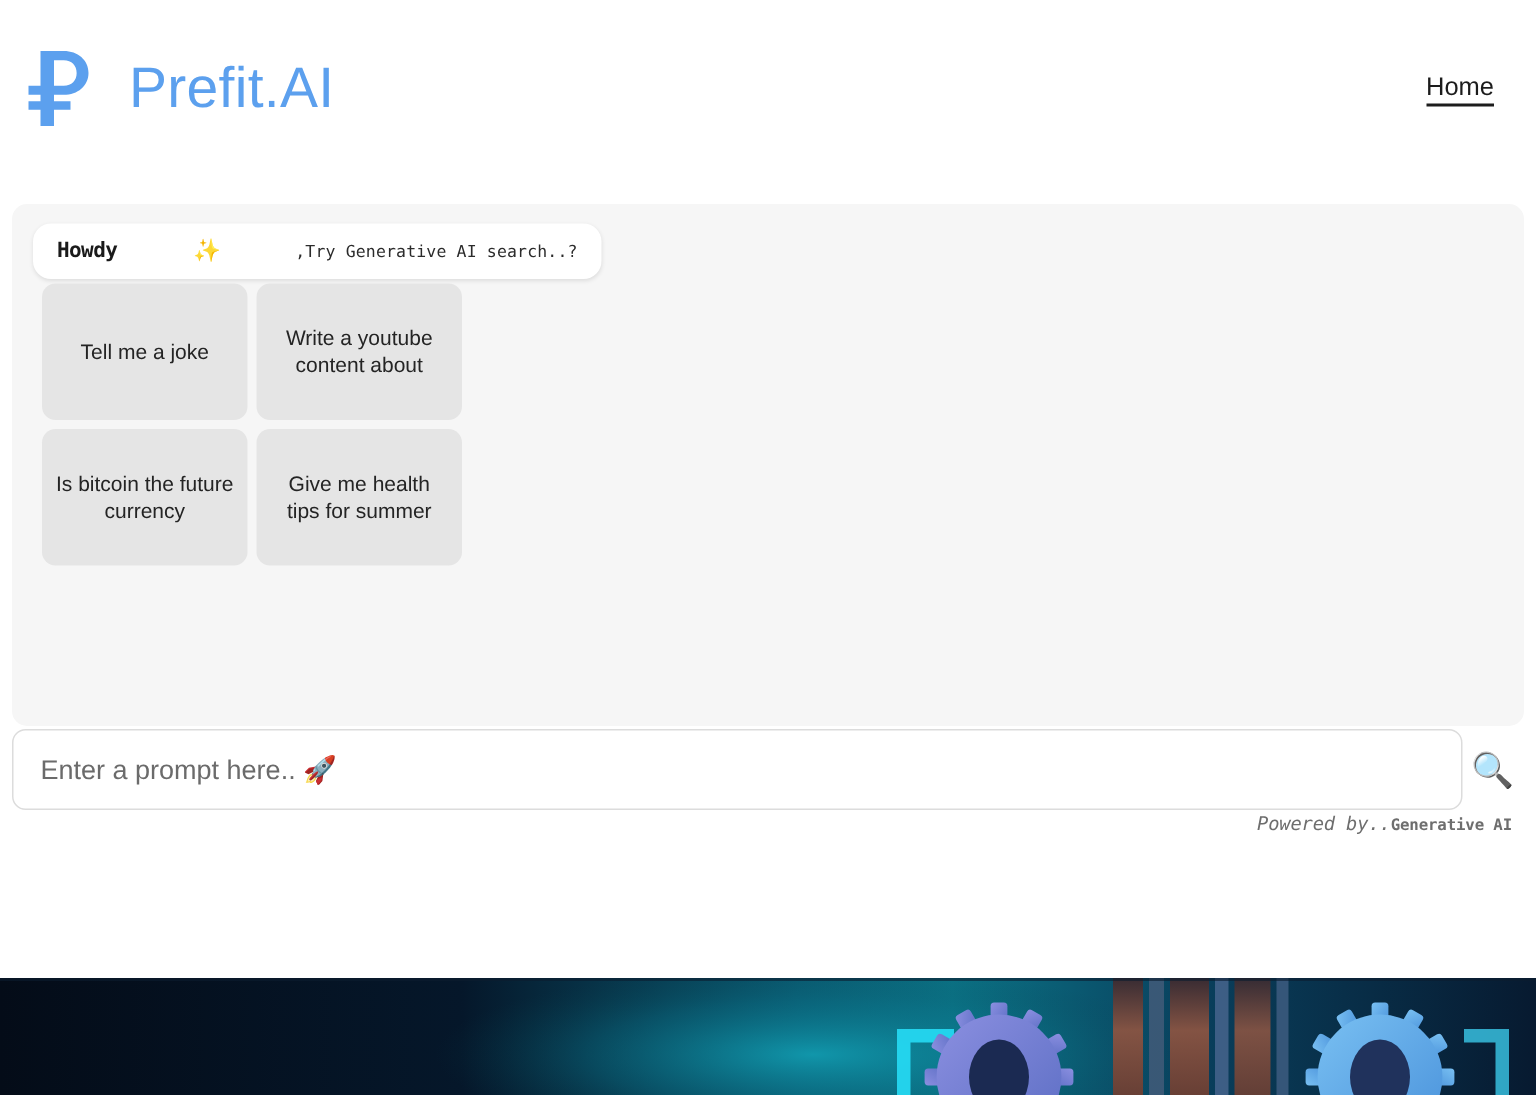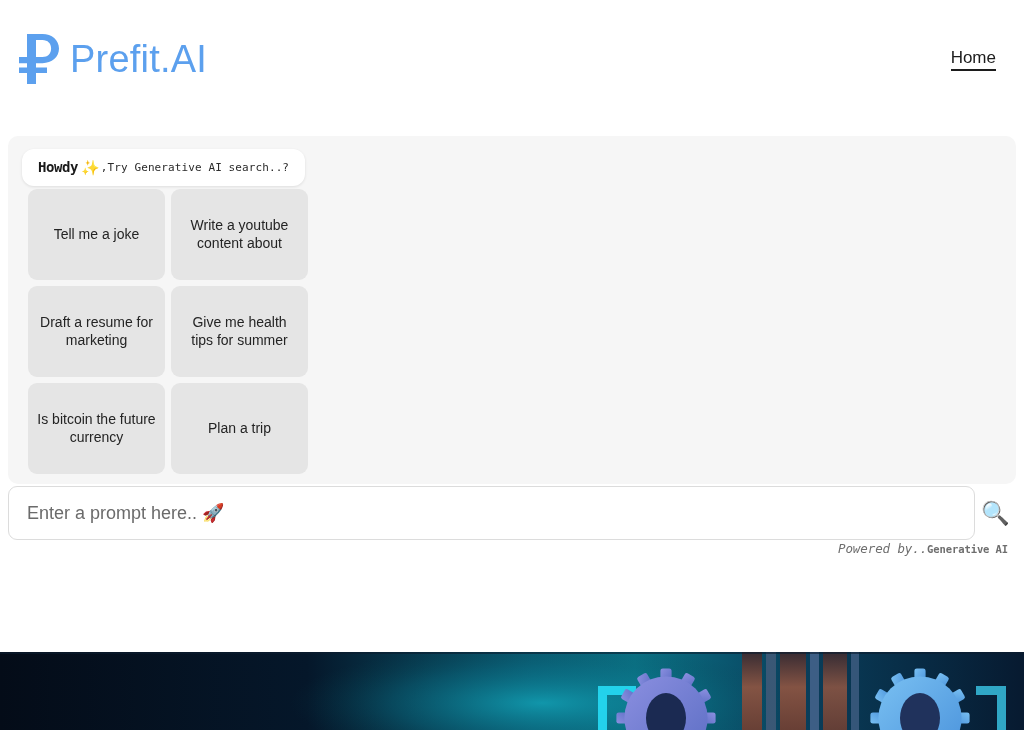--- a/index.html
+++ b/index.html
@@ -22,21 +22,21 @@
     display: flex;
     align-items: center;
     justify-content: space-between;
     padding: 0 14px 0 18px;
     background: #ffffff;
   }
 
   .brand {
     display: flex;
     align-items: center;
-    gap: 10px;
+    gap: 26px;
     user-select: none;
     justify-content: flex-end;
   }
 
   .brand-logo {
     width: 42px;
     height: 54px;
     display: block;
     flex: 0 0 auto;
   }
@@ -82,20 +82,21 @@
     position: absolute;
     left: 14px;
     top: 13px;
     background: #ffffff;
     border-radius: 12px;
     padding: 10px 16px 11px 16px;
     display: inline-flex;
     align-items: center;
     box-shadow: 0 1px 3px rgba(0,0,0,0.10);
     white-space: nowrap;
+    gap: 48px;
   }
 
   .greeting-strong {
     font-family: "DejaVu Sans Mono", "Liberation Mono", monospace;
     font-weight: bold;
     font-size: 14px;
     color: #1a1a1a;
     letter-spacing: -0.4px;
   }
 
@@ -234,24 +235,22 @@
 
   <div class="greeting-chip">
     <span class="greeting-strong">Howdy</span>
     <span class="greeting-spark">✨</span>
     <span class="greeting-rest">,Try Generative AI search..?</span>
   </div>
 
   <div class="suggestion-grid">
     <div class="suggestion-card">Tell me a joke</div>
     <div class="suggestion-card">Write a youtube content about</div>
-    <div class="suggestion-card">Draft a resume for marketing</div>
+    <div class="suggestion-card">Is bitcoin the future currency</div>
     <div class="suggestion-card">Give me health tips for summer</div>
-    <div class="suggestion-card">Is bitcoin the future currency</div>
-    <div class="suggestion-card">Plan a trip</div>
   </div>
 
 </section>
 
 <div class="prompt-row">
   <input class="prompt-input" type="text" placeholder="Enter a prompt here.. 🚀" style="">
   <button class="search-button">
     <span>🔍</span>
   </button>
 </div>

